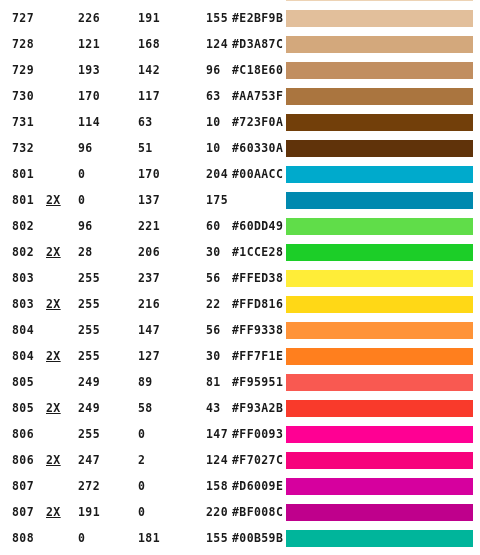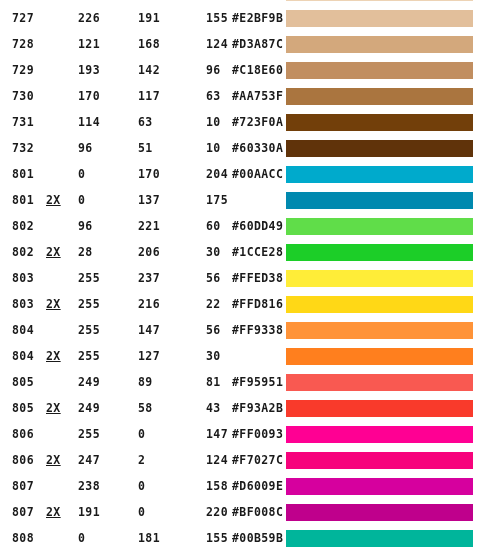--- a/index.html
+++ b/index.html
@@ -185,20 +185,21 @@
       <span class="cell c-b">56</span>
       <span class="cell c-hex">#FF9338</span>
       <div class="swatch" style="background: rgb(255, 147, 56);"></div>
     </div>
     <div class="color-row">
       <span class="cell c-id">804</span>
       <span class="cell c-mult">2X</span>
       <span class="cell c-r">255</span>
       <span class="cell c-g">127</span>
       <span class="cell c-b">30</span>
+      <span class="cell c-hex">#FF7F1E</span>
       <div class="swatch" style="background: rgb(255, 127, 30);"></div>
     </div>
     <div class="color-row">
       <span class="cell c-id">805</span>
       <span class="cell c-mult"></span>
       <span class="cell c-r">249</span>
       <span class="cell c-g">89</span>
       <span class="cell c-b">81</span>
       <span class="cell c-hex">#F95951</span>
       <div class="swatch" style="background: rgb(249, 89, 81);"></div>
@@ -226,21 +227,21 @@
       <span class="cell c-mult">2X</span>
       <span class="cell c-r">247</span>
       <span class="cell c-g">2</span>
       <span class="cell c-b">124</span>
       <span class="cell c-hex">#F7027C</span>
       <div class="swatch" style="background: rgb(247, 2, 124);"></div>
     </div>
     <div class="color-row">
       <span class="cell c-id">807</span>
       <span class="cell c-mult"></span>
-      <span class="cell c-r">238</span>
+      <span class="cell c-r">272</span>
       <span class="cell c-g">0</span>
       <span class="cell c-b">158</span>
       <span class="cell c-hex">#D6009E</span>
       <div class="swatch" style="background: rgb(214, 0, 158);"></div>
     </div>
     <div class="color-row">
       <span class="cell c-id">807</span>
       <span class="cell c-mult">2X</span>
       <span class="cell c-r">191</span>
       <span class="cell c-g">0</span>

